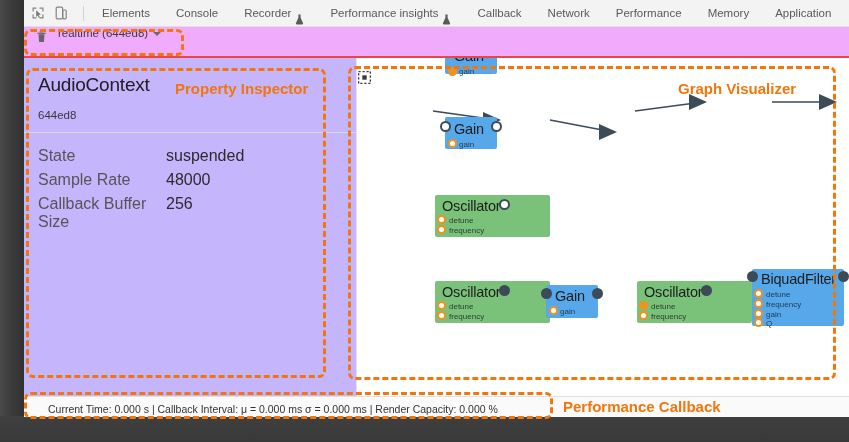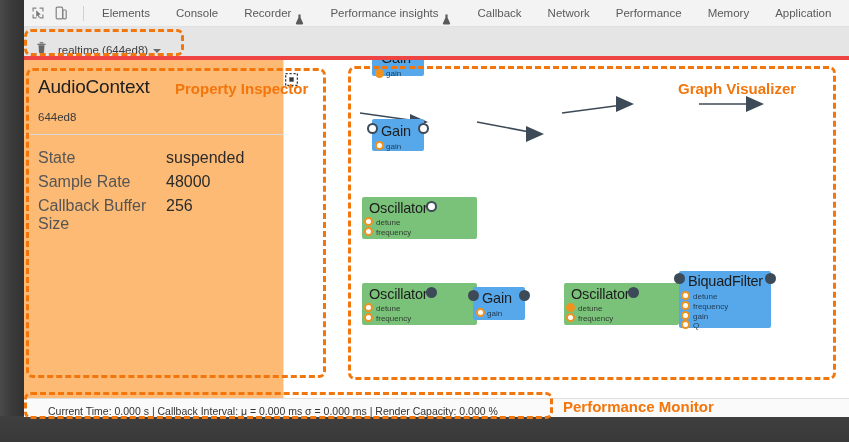--- a/index.html
+++ b/index.html
@@ -37,37 +37,37 @@
   .tb-sep{width:1px;height:15px;background:#d2d2d2;margin:0 5px 0 7px;}
   .tabs{display:flex;align-items:center;gap:0;}
   .tab{
     font-size:11.5px;color:#5a5a5a;padding:0 13px;line-height:26px;
     white-space:nowrap;display:flex;align-items:center;gap:4px;cursor:default;
   }
   .flask{width:9px;height:11px;display:inline-block;}
 
   
   .ctxbar{
-    position:relative;height:29px;background:#e5e5e5;
-    border-bottom:4px solid #ef4444;display:flex;align-items:flex-end;
+    position:relative;height:29px;background:#f0abfc;
+    border-bottom:2px solid #ef4444;display:flex;align-items:flex-start;
   }
   .trash-btn{margin-left:8px;width:18px;height:18px;display:flex;align-items:center;justify-content:center;}
   .ctx-select{
     margin-left:8px;font-size:11.5px;color:#3b3b3b;
     display:flex;align-items:center;gap:5px;cursor:default;
   }
   .caret{
     width:0;height:0;border-left:4px solid transparent;border-right:4px solid transparent;
     border-top:4px solid #6b6b6b;display:inline-block;margin-top:1px;
   }
 
   
   .split{position:relative;height:338px;background:#fff;display:flex;}
   .inspector{
-    width:260px;box-sizing:border-box;padding:16px 14px 0 14px;background:#fdba74;
+    width:333px;box-sizing:border-box;padding:16px 14px 0 14px;background:#c4b5fd;
     border-right:1px solid #e6e6e6;
   }
   .ac-title{font-size:19px;color:#202020;font-weight:400;letter-spacing:-.2px;}
   .ac-id{font-size:11.5px;color:#3a3a3a;margin-top:13px;}
   .ac-rule{height:1px;background:#d8d8d8;margin:11px -14px 0 -14px;}
   .proptable{margin-top:11px;border-collapse:collapse;}
   .proptable td{font-size:16px;color:#4a4a4a;padding:3px 0;vertical-align:top;}
   .proptable td.k{width:128px;color:#555;}
   .proptable td.v{color:#2b2b2b;}
 
@@ -321,14 +321,14 @@
 
   <div class="anno-box" style="left:24px;top:29px;width:160px;height:27px;"></div>
 
   <div class="anno-box" style="left:26px;top:68px;width:300px;height:310px;"></div>
   <div class="anno-label" style="left:175px;top:80px;font-size:15px;">Property Inspector</div>
 
   <div class="anno-box" style="left:348px;top:66px;width:488px;height:314px;"></div>
   <div class="anno-label" style="left:678px;top:80px;font-size:15px;">Graph Visualizer</div>
 
   <div class="anno-box" style="left:24px;top:392px;width:529px;height:27px;"></div>
-  <div class="anno-label" style="left:563px;top:398px;font-size:15px;">Performance Monitor</div>
+  <div class="anno-label" style="left:563px;top:398px;font-size:15px;">Performance Callback</div>
 </div>
 
 </body></html>

